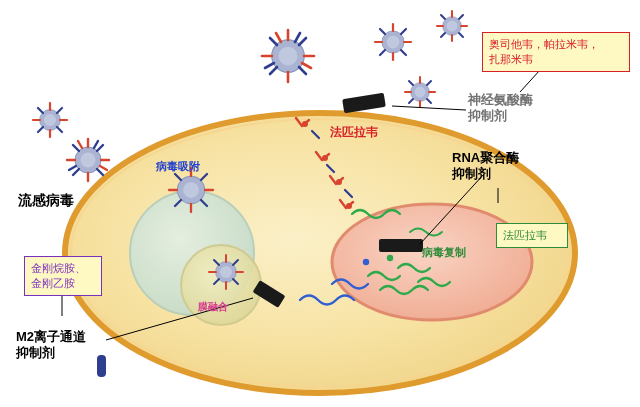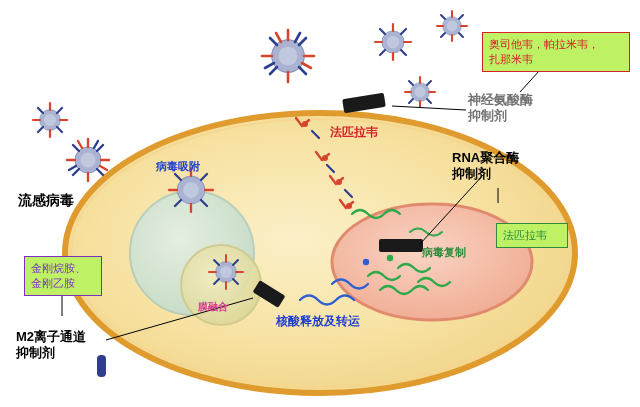--- a/index.html
+++ b/index.html
@@ -17,21 +17,21 @@
   }
   .lbl {
     position: absolute;
     white-space: pre;
     line-height: 1.25;
     font-weight: bold;
   }
   .boxed {
     position: absolute;
     border: 1px solid #000;
-    background: #bef264;
+    background: #fef9c3;
     padding: 4px 6px;
     line-height: 1.35;
     white-space: pre;
   }
   svg.layer {
     position: absolute;
     left: 0; top: 0;
     width: 640px;
     height: 407px;
     overflow: visible;
@@ -255,21 +255,20 @@
   </svg>
 
   <div class="lbl" style="left:18px; top:192px; color:#000000; font-size:14px;">流感病毒</div>
 
   <div class="lbl" style="left:156px; top:160px; color:#1f3fd0; font-size:11px;">病毒吸附</div>
 
   <div class="lbl" style="left:198px; top:301px; color:#d63a8e; font-size:10px;">膜融合</div>
 
   <div class="lbl" style="left:330px; top:125px; color:#d8202a; font-size:12px;">法匹拉韦</div>
 
-  <div class="lbl" style="left:276px; top:314px; color:#1f3fd0; font-size:12px;">核酸释放及转运</div>
 
   <div class="lbl" style="left:422px; top:246px; color:#2e8b3a; font-size:11px;">病毒复制</div>
 
   <div class="lbl" style="left:16px; top:317px; color:#000000; font-size:13px;margin-top:12px;">M2离子通道
 抑制剂</div>
 
   <div class="lbl" style="left:468px; top:92px; color:#737373; font-size:13px;">神经氨酸酶
 抑制剂</div>
 
   <div class="lbl" style="left:452px; top:150px; color:#000000; font-size:13px;">RNA聚合酶

